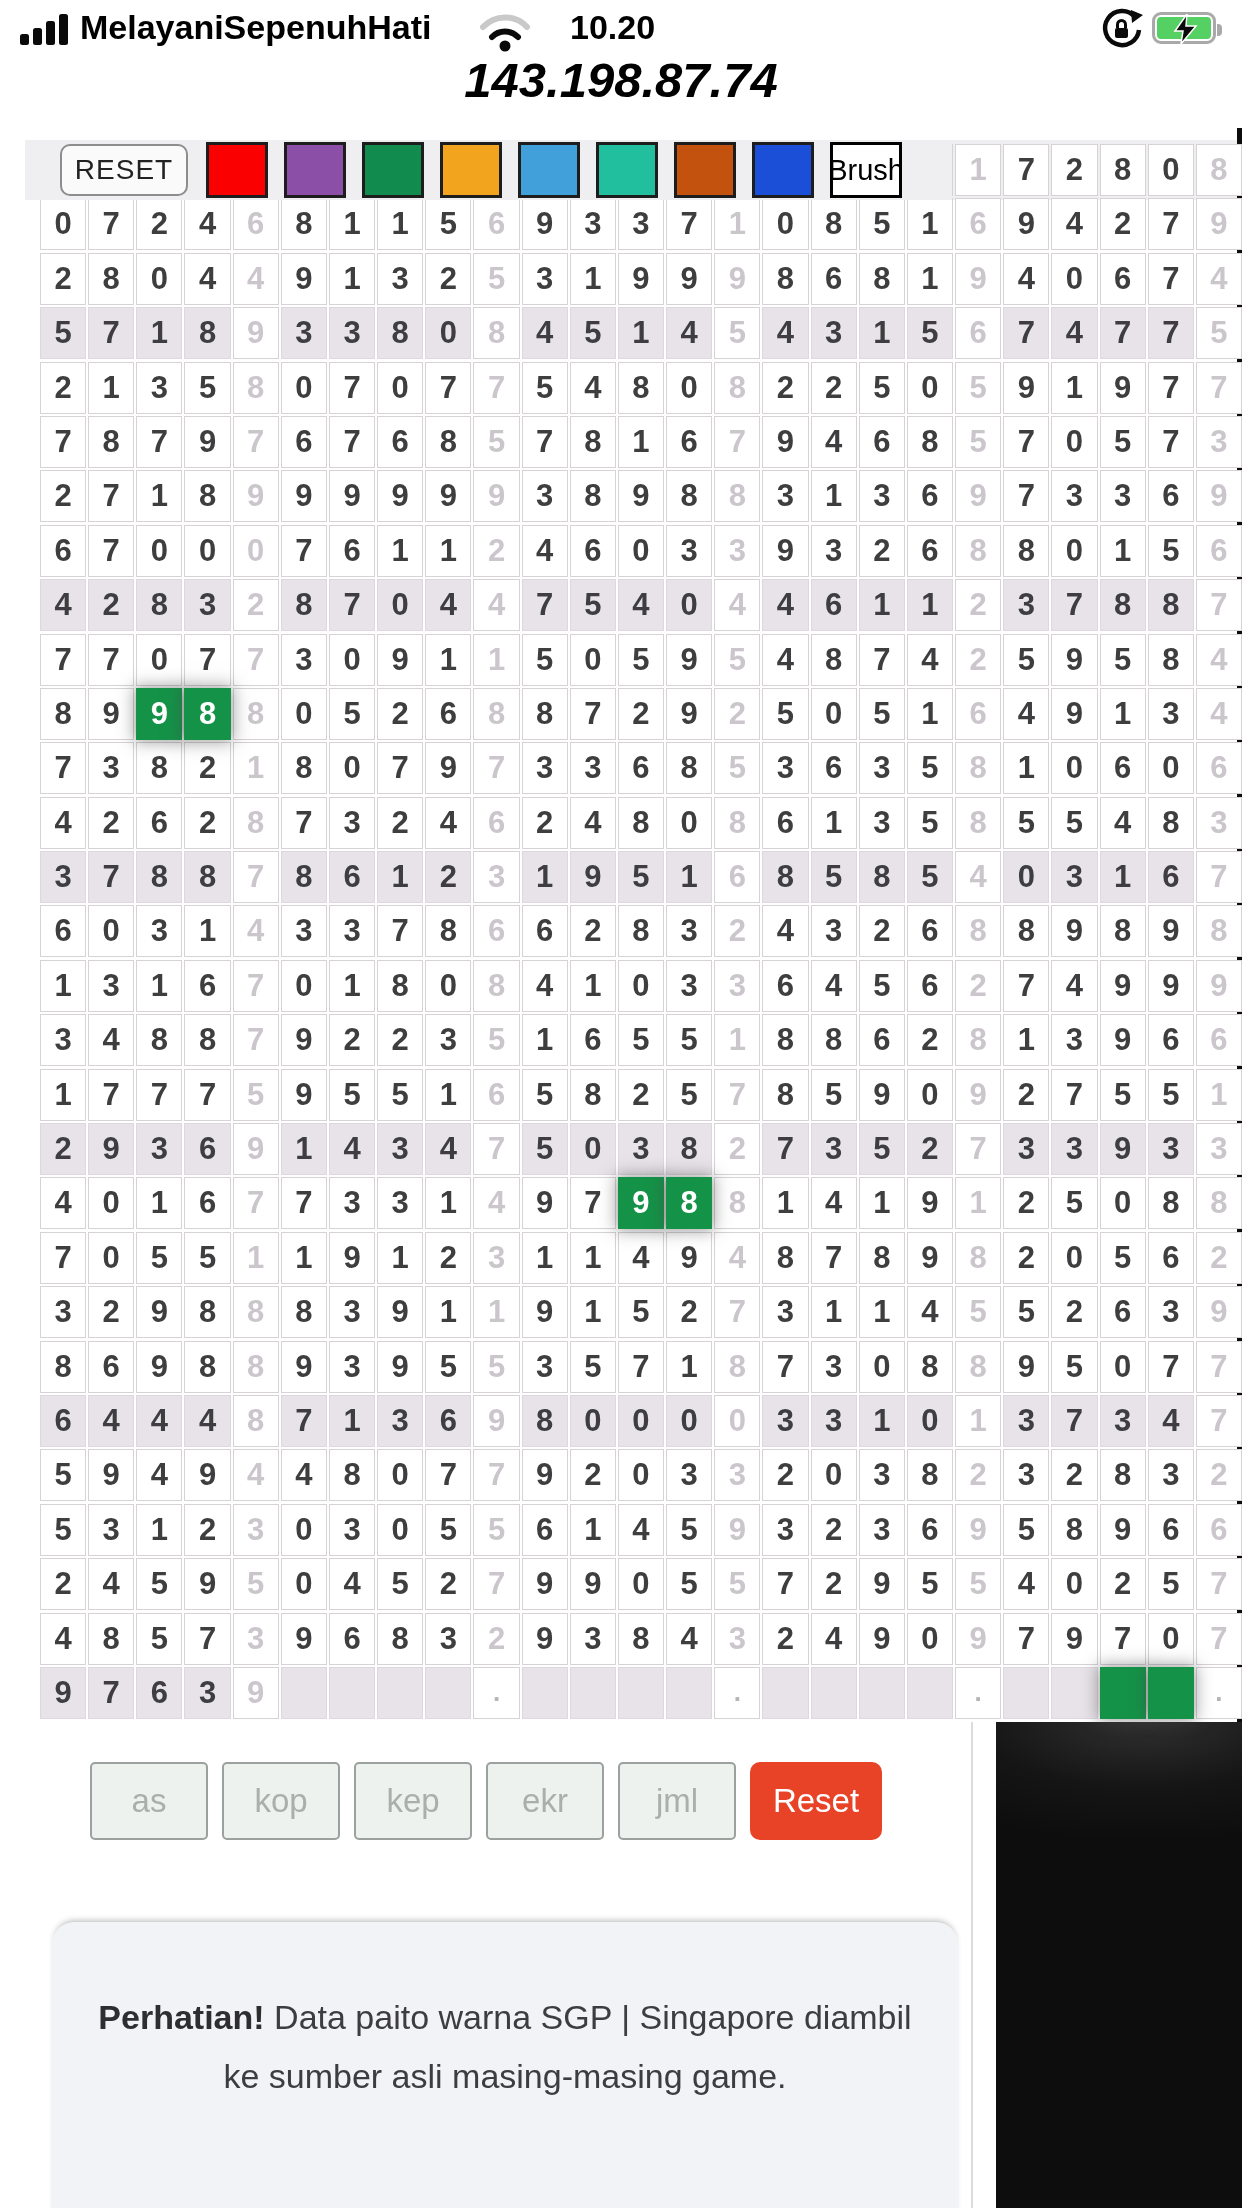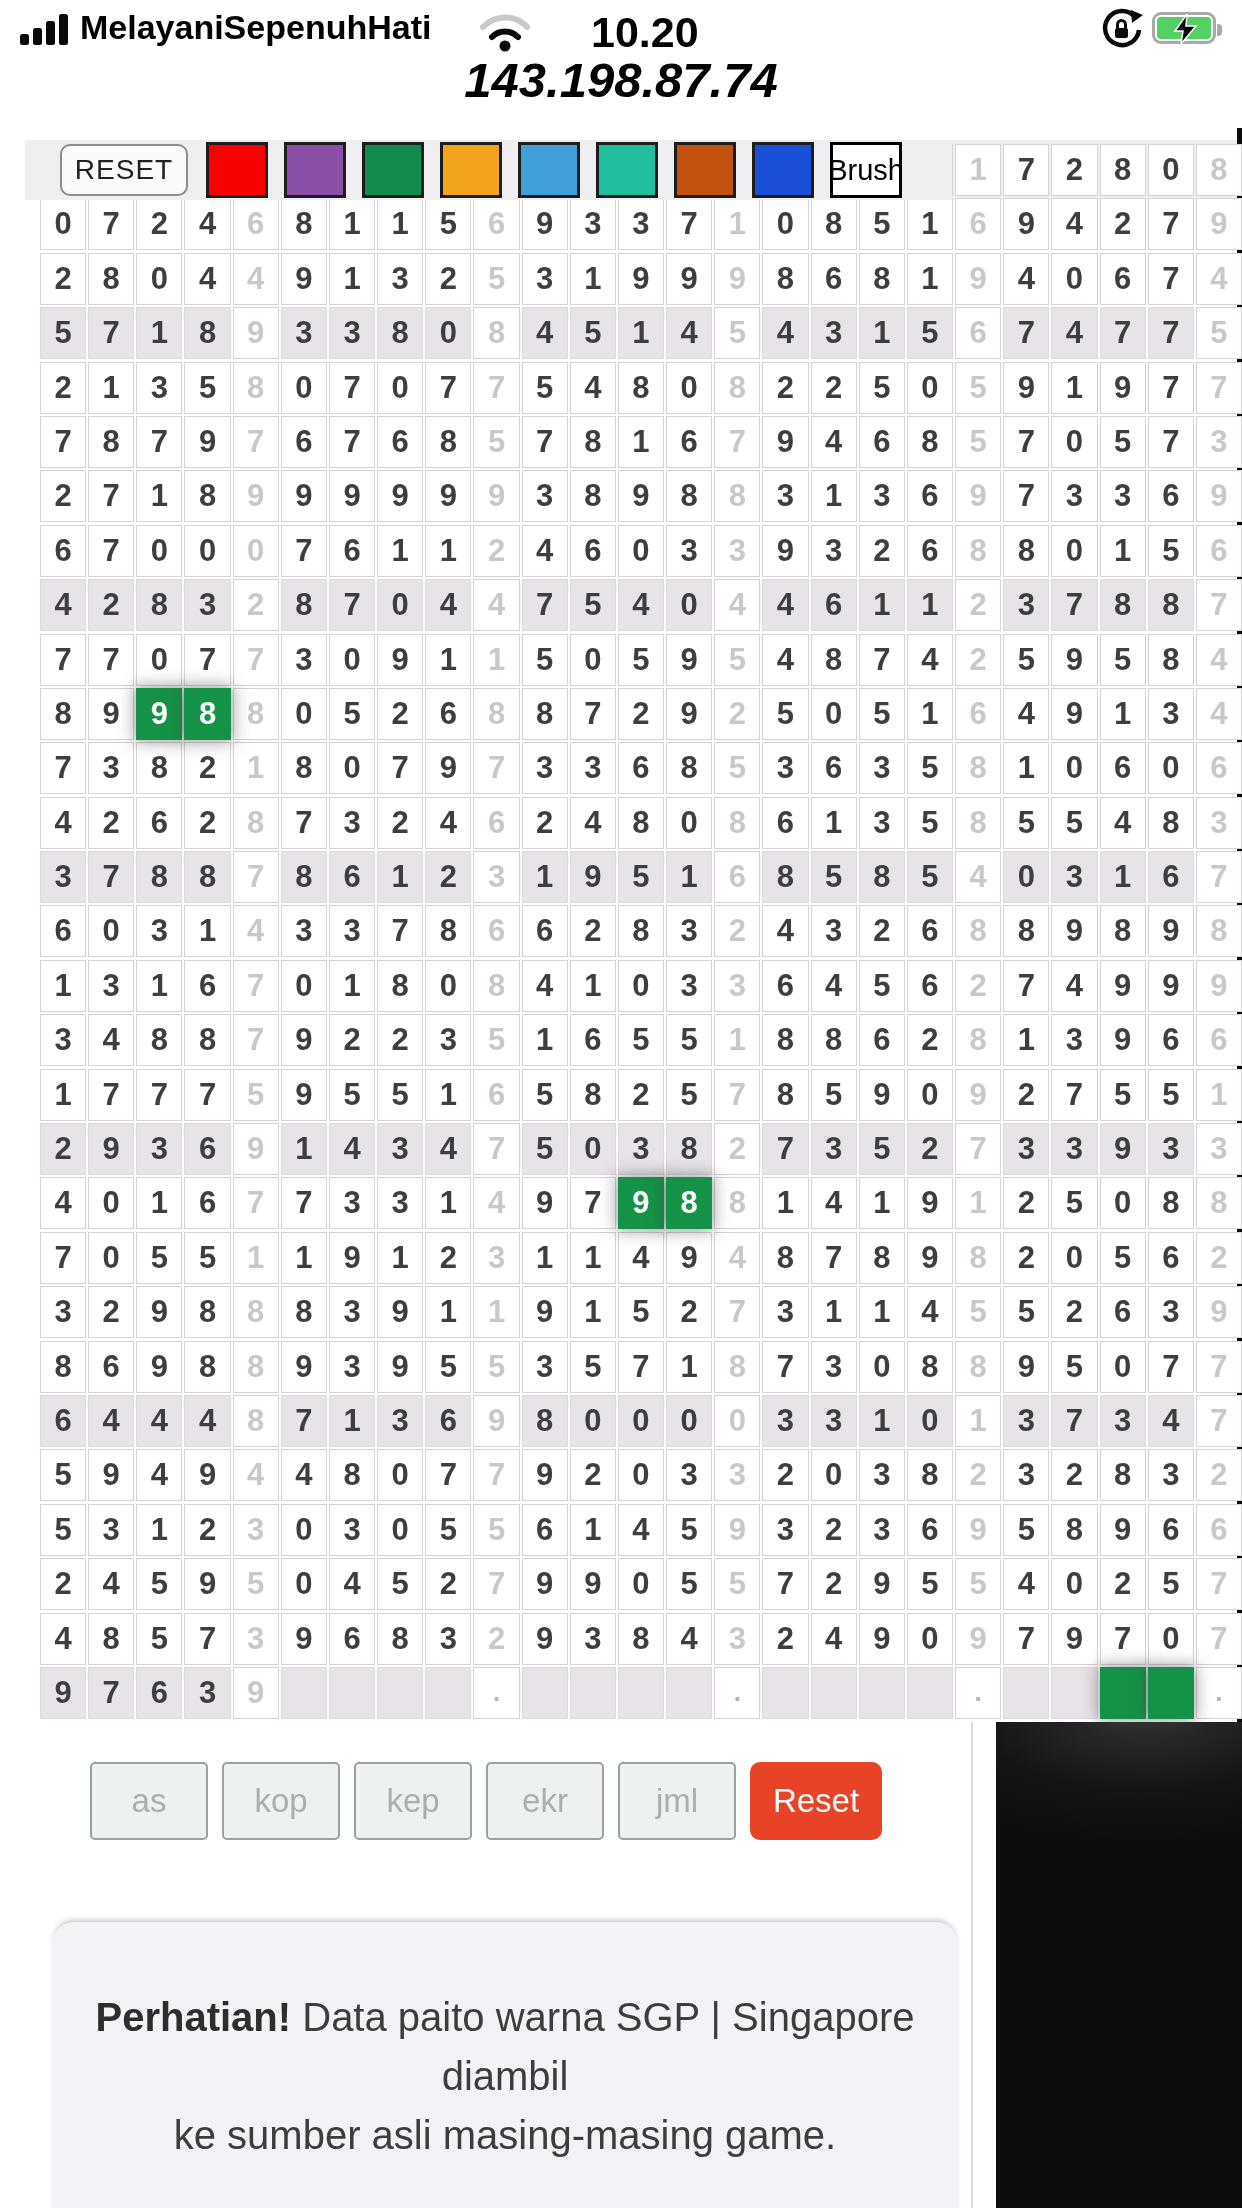--- a/index.html
+++ b/index.html
@@ -4,21 +4,21 @@
 <style>
   html,body{margin:0;padding:0;}
   body{
     width:1242px;height:2208px;position:relative;overflow:hidden;
     background:#ffffff;
     font-family:"Liberation Sans", sans-serif;
   }
   
   .statusbar{position:absolute;left:0;top:0;width:1242px;height:56px;background:#fff;}
   .carrier{position:absolute;left:80px;top:8px;font-size:34px;font-weight:bold;color:#000;}
-  .clock{position:absolute;left:570px;top:8px;font-size:43px;font-weight:bold;color:#000;margin-left:21px;}
+  .clock{position:absolute;left:570px;top:8px;font-size:34px;font-weight:bold;color:#000;}
   .sig{position:absolute;left:20px;top:12px;}
   .wifi{position:absolute;left:478px;top:10px;}
   .rotlock{position:absolute;left:1100px;top:8px;}
   .battery{position:absolute;left:1152px;top:12px;width:64px;height:32px;border:3px solid #a9a9a9;border-radius:9px;box-sizing:border-box;}
   .battery .fill{position:absolute;left:2px;top:2px;right:2px;bottom:2px;background:#55d163;border-radius:4px;}
   .battery .cap{position:absolute;right:-9px;top:9px;width:5px;height:12px;background:#a9a9a9;border-radius:0 4px 4px 0;}
   .battery svg{position:absolute;left:18px;top:-1px;}
   
   .pagetitle{position:absolute;left:0;top:52px;width:1242px;text-align:center;
     font-size:49px;font-weight:bold;color:#000;letter-spacing:0px;font-style:italic;}
@@ -49,21 +49,21 @@
   .edge-strip{position:absolute;left:1237px;top:128px;width:5px;height:1594px;background:#0d0d0d;}
   .blackbox{position:absolute;left:996px;top:1722px;width:246px;height:486px;
     background:radial-gradient(ellipse 300px 120px at 60% 0%, #303030 0%, #151515 55%, #0d0d0d 100%);}
   .footer-buttons{position:absolute;left:0px;top:1762px;width:972px;display:flex;
     justify-content:center;gap:14px;}
   .fbtn{width:118px;height:78px;background:#edf2ee;border:2px solid #9ba19e;border-radius:5px;
     font-size:33px;color:#abafac;display:flex;align-items:center;justify-content:center;box-sizing:border-box;}
   .fbtn.red{width:132px;background:#e84327;border:none;color:#fff;border-radius:10px;}
   .notice{position:absolute;left:52px;top:1922px;width:906px;height:350px;background:#f2f3f7;
     border-radius:22px;box-shadow:0 -4px 6px -3px rgba(0,0,0,.3);padding-top:66px;box-sizing:border-box;}
-  .notice .nline{text-align:center;font-size:40px;color:#3d3d3f;line-height:59px;}
+  .notice .nline{text-align:center;font-size:34px;color:#3d3d3f;line-height:59px;}
   .notice .nbold{font-weight:bold;color:#2e2e30;}
   .notice .nlink{color:#44719b;}
 </style>
 </head>
 <body>
 
 <div class="statusbar">
   <span class="sig">
     <svg width="52" height="34" viewBox="0 0 52 34">
       <rect x="0" y="22" width="9" height="11" rx="2.5" fill="#0a0a0a"></rect>

